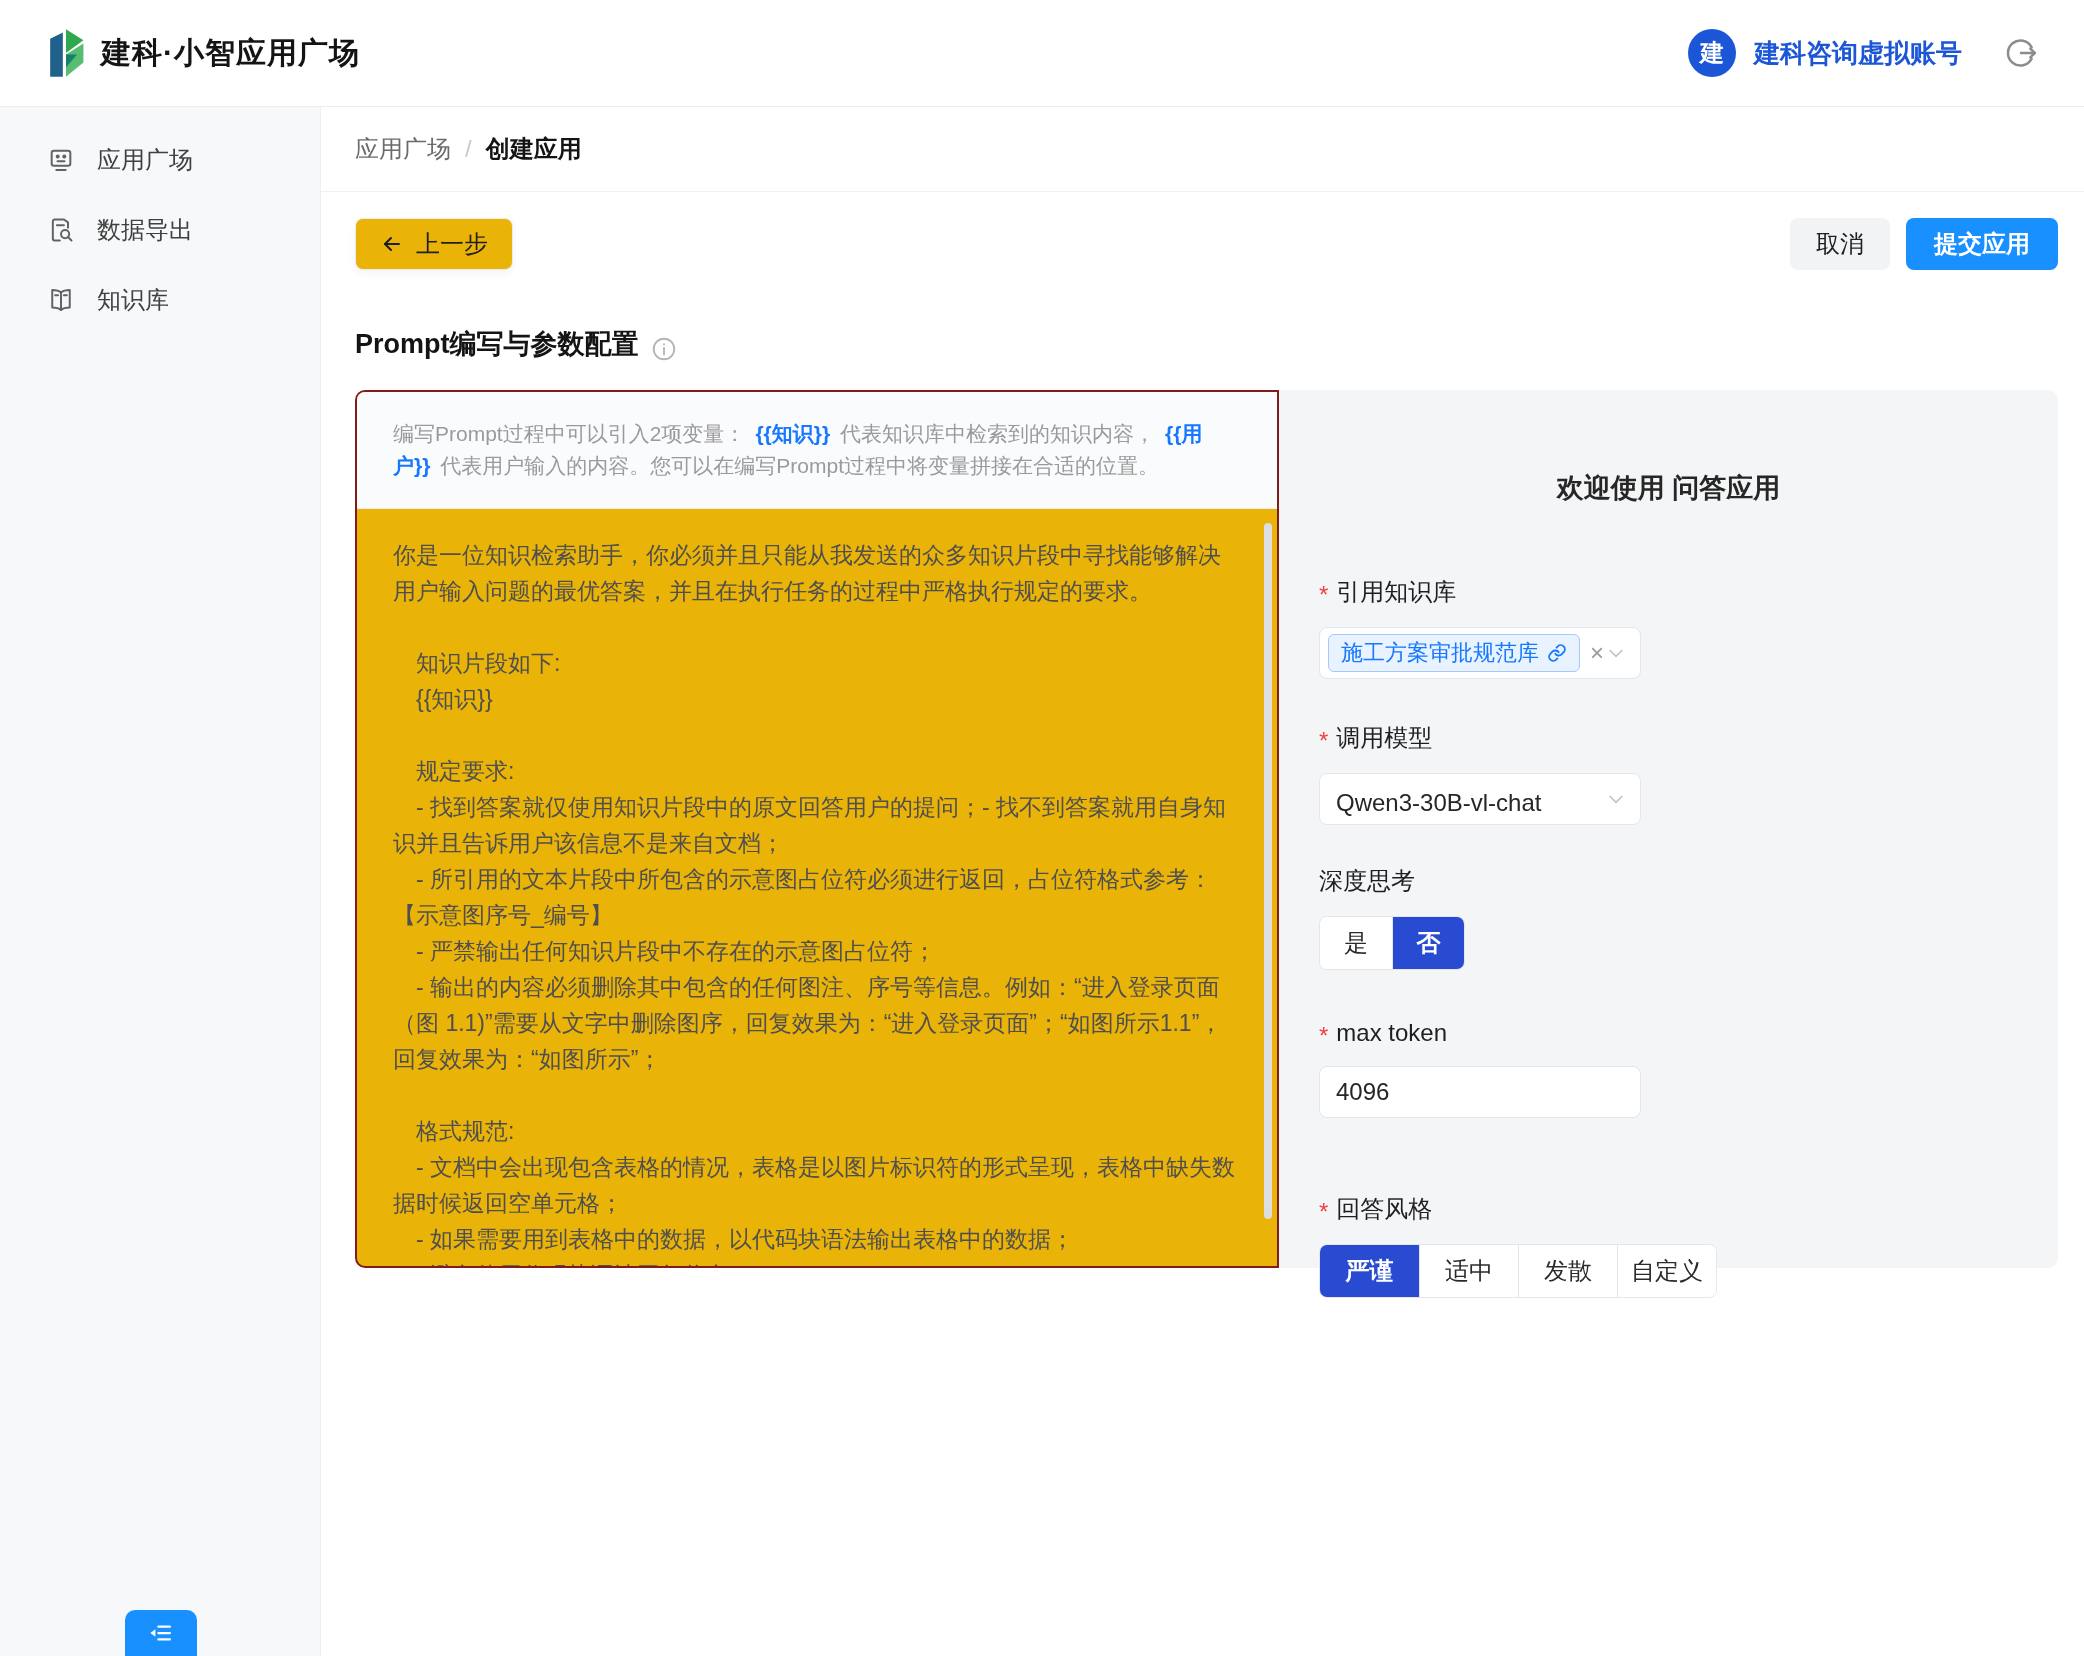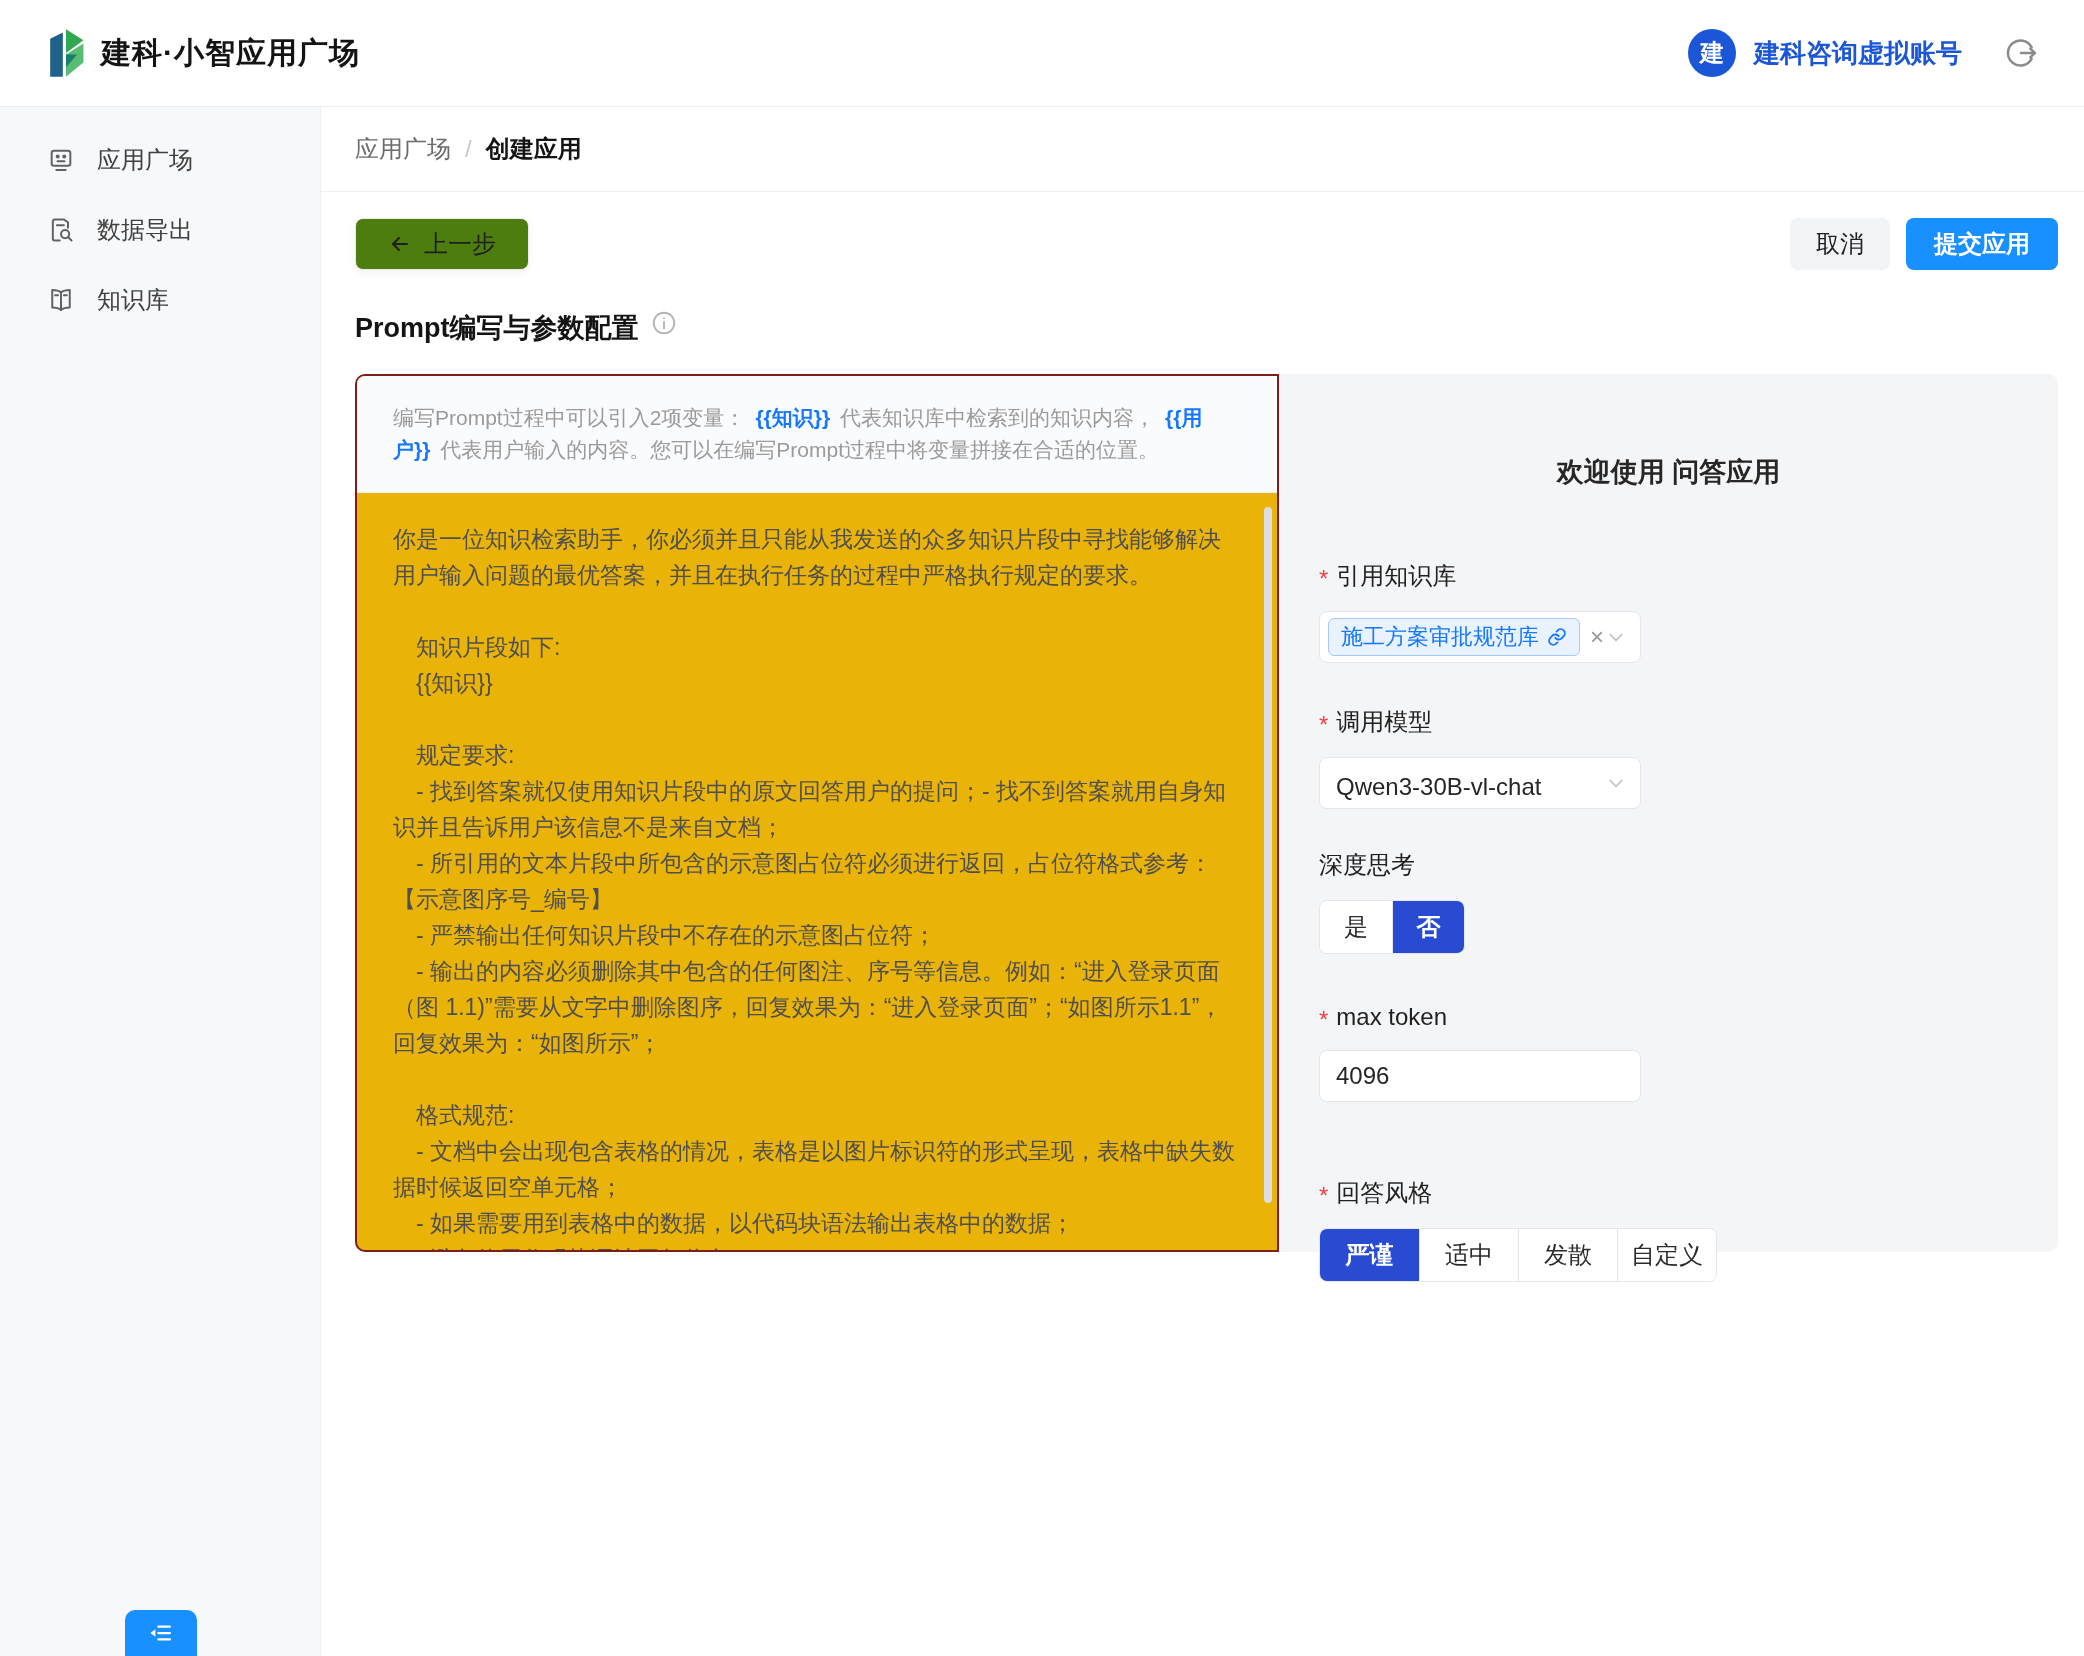--- a/index.html
+++ b/index.html
@@ -30,26 +30,26 @@
   .main { flex:1; display:flex; flex-direction:column; min-width:0; background:#fff; }
   .crumb-row { height:85px; display:flex; align-items:center; padding-left:34px; border-bottom:1px solid #f0f0f0; }
   .crumb { display:flex; align-items:center; gap:14px; font-size:24px; }
   .crumb-parent { color:#6b6b6b; cursor:pointer; }
   .crumb-sep { color:#c9c9c9; }
   .crumb-current { color:#141414; font-weight:bold; }
 
   .content { flex:1; padding:26px 26px 0 34px; display:flex; flex-direction:column; }
   .toolbar { display:flex; align-items:flex-start; justify-content:space-between; }
   .btn { display:inline-flex; align-items:center; justify-content:center; height:52px; border-radius:8px; font-size:24px; cursor:pointer; border:none; font-family:inherit; }
-  .btn-back { background:#4d7c0f; border:1px solid #ececec; box-shadow:0 3px 8px rgba(0,0,0,0.05); color:#1f1f1f; padding:0 32px; gap:12px; }
+  .btn-back { background:#eab308; border:1px solid #ececec; box-shadow:0 3px 8px rgba(0,0,0,0.05); color:#1f1f1f; padding:0 24px; gap:12px; }
   .toolbar-right { display:flex; gap:16px; }
   .btn-cancel { background:#f2f3f5; color:#1f1f1f; padding:0 26px; }
   .btn-submit { background:#1890ff; color:#fff; padding:0 28px; font-weight:bold; }
 
-  .section-head { margin-top:40px; display:flex; align-items:flex-start; gap:12px; }
+  .section-head { margin-top:56px; display:flex; align-items:flex-end; gap:12px; }
   .section-title { font-size:27px; font-weight:bold; color:#141414; }
   .info-icon { width:26px; height:26px; color:#b4b4b4; display:flex; cursor:pointer; }
 
   
   .panels { margin-top:28px; display:flex; height:878px; }
   .editor { flex:0 0 924px; background:#eab308; border:2px solid #7f1d1d; border-radius:10px 0 0 10px; display:flex; flex-direction:column; overflow:hidden; }
   .hint { background:#fafbfd; border-bottom:1px solid #eef0f3; padding:26px 36px; font-size:21px; line-height:32px; color:#9a9a9a; }
   .hint .var { color:#1677ff; font-weight:bold; margin:0 10px; }
   .prompt-wrap { position:relative; flex:1; padding:28px 36px 20px 36px; overflow:hidden; }
   .prompt-text { font-size:23px; line-height:36px; color:#4f4f4f; white-space:pre-wrap; word-break:break-all; cursor:text; }

